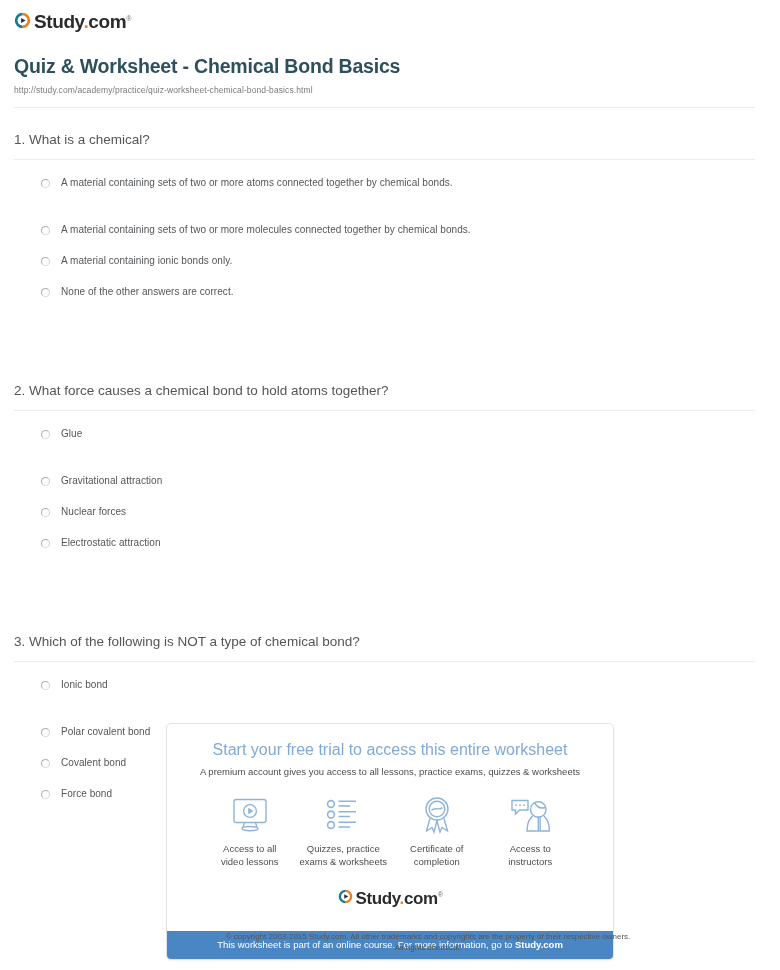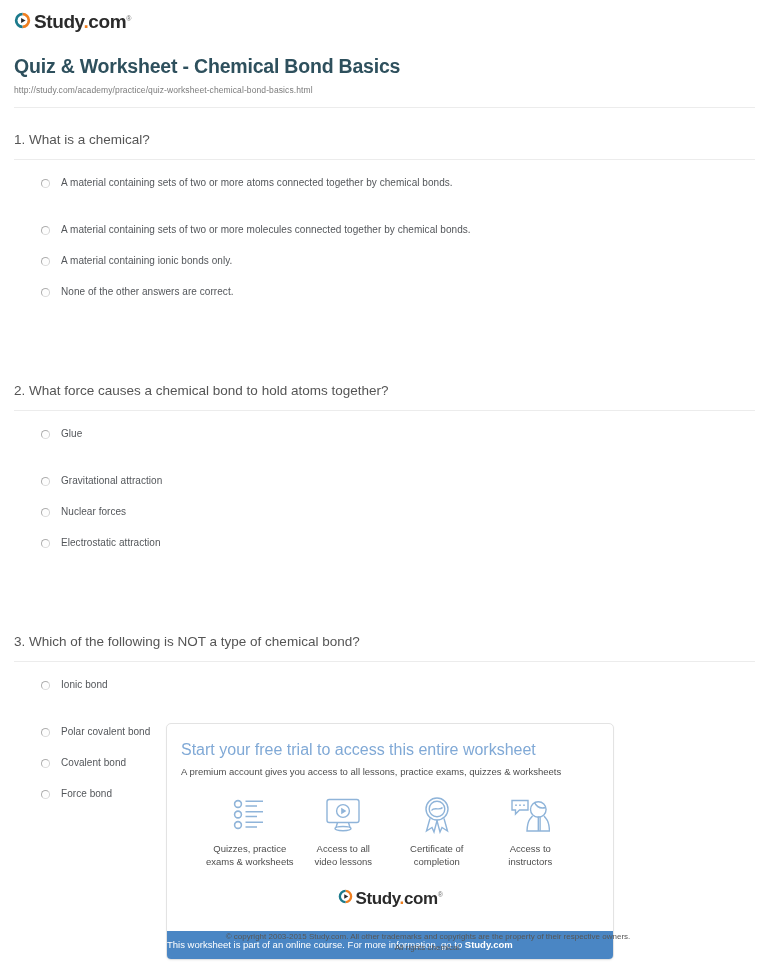--- a/index.html
+++ b/index.html
@@ -137,21 +137,21 @@
     position: absolute;
     left: 166px;
     top: 723px;
     width: 448px;
     box-sizing: border-box;
     border: 1px solid #e3e3e3;
     border-radius: 5px;
     background: #ffffff;
     box-shadow: 0 1px 2px rgba(0,0,0,0.045);
     overflow: hidden;
-    text-align: left;
+    text-align: center;
   }
   .promo-inner { padding: 16px 14px 10px 14px; }
   .promo-heading {
     font-size: 16px;
     font-weight: 400;
     color: #80a9d6;
     margin: 0 0 5px 0;
     line-height: 20px;
   }
   .promo-sub {
@@ -311,48 +311,48 @@
     </div>
 
   </div>
 
   <div class="promo">
     <div class="promo-inner">
       <div class="promo-heading">Start your free trial to access this entire worksheet</div>
       <div class="promo-sub">A premium account gives you access to all lessons, practice exams, quizzes &amp; worksheets</div>
 
       <div class="promo-features">
+
+        <div class="feature">
+          <div class="feature-icon">
+            <svg width="40" height="36" viewBox="0 0 40 36" fill="none" stroke="#8fb4d9" stroke-width="1.4" xmlns="http://www.w3.org/2000/svg">
+              <rect x="4" y="2.5" width="32" height="23" rx="2.2"></rect>
+              <circle cx="20" cy="14" r="6.4"></circle>
+              <path d="M18.2 10.8 L23.4 14 L18.2 17.2 Z" fill="#8fb4d9" stroke="none"></path>
+              <path d="M14.5 25.5 L13 30.5 M25.5 25.5 L27 30.5"></path>
+              <ellipse cx="20" cy="31.6" rx="8" ry="2.1"></ellipse>
+            </svg>
+          </div>
+          <div class="feature-label">Access to all</div>
+          <div class="feature-label">video lessons</div>
+        </div>
 
         <div class="feature">
           <div class="feature-icon">
             <svg width="34" height="34" viewBox="0 0 34 34" fill="none" stroke="#8fb4d9" stroke-width="1.6" xmlns="http://www.w3.org/2000/svg">
               <circle cx="5" cy="6" r="3.4"></circle>
               <circle cx="5" cy="16.5" r="3.4"></circle>
               <circle cx="5" cy="27" r="3.4"></circle>
               <path d="M12.5 3.2 H30 M12.5 8 H24"></path>
               <path d="M12.5 13.7 H30 M12.5 18.5 H24"></path>
               <path d="M12.5 24.2 H30 M12.5 29 H24"></path>
             </svg>
           </div>
           <div class="feature-label">Quizzes, practice</div>
           <div class="feature-label">exams &amp; worksheets</div>
-        </div>
-
-        <div class="feature">
-          <div class="feature-icon">
-            <svg width="40" height="36" viewBox="0 0 40 36" fill="none" stroke="#8fb4d9" stroke-width="1.4" xmlns="http://www.w3.org/2000/svg">
-              <rect x="4" y="2.5" width="32" height="23" rx="2.2"></rect>
-              <circle cx="20" cy="14" r="6.4"></circle>
-              <path d="M18.2 10.8 L23.4 14 L18.2 17.2 Z" fill="#8fb4d9" stroke="none"></path>
-              <path d="M14.5 25.5 L13 30.5 M25.5 25.5 L27 30.5"></path>
-              <ellipse cx="20" cy="31.6" rx="8" ry="2.1"></ellipse>
-            </svg>
-          </div>
-          <div class="feature-label">Access to all</div>
-          <div class="feature-label">video lessons</div>
         </div>
 
         <div class="feature">
           <div class="feature-icon">
             <svg width="32" height="38" viewBox="0 0 32 38" fill="none" stroke="#8fb4d9" stroke-width="1.4" xmlns="http://www.w3.org/2000/svg">
               <circle cx="16" cy="13" r="11"></circle>
               <circle cx="16" cy="13" r="7.8"></circle>
               <path d="M10.5 14.5 C13 10.5 19 15 21.5 11.5"></path>
               <path d="M9 22.5 L5.5 35 L11 31.5 L13 36 L16.2 24"></path>
               <path d="M23 22.5 L26.5 35 L21 31.5 L19 36 L15.8 24"></path>

